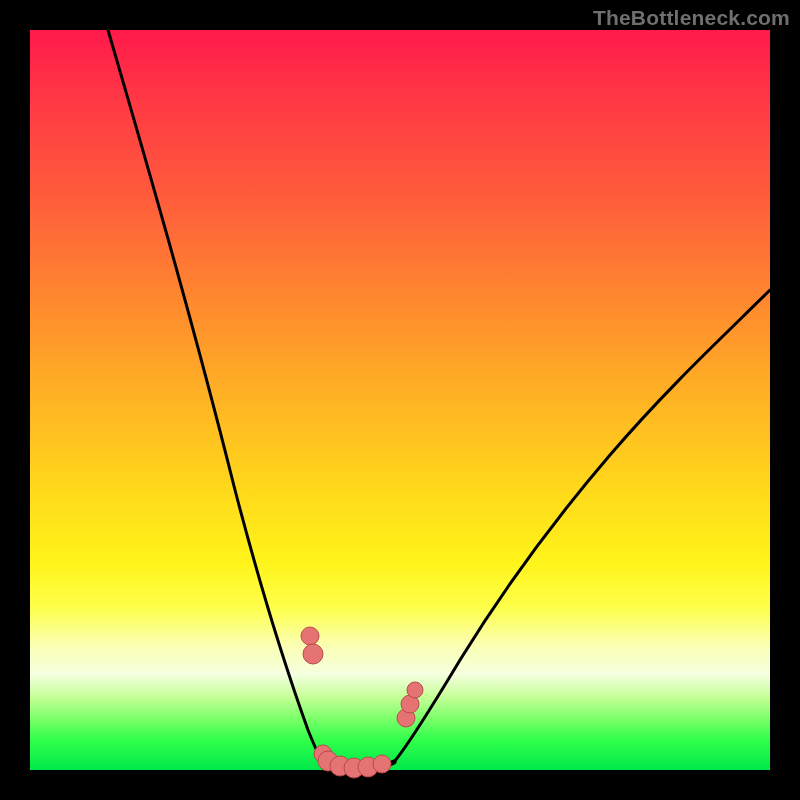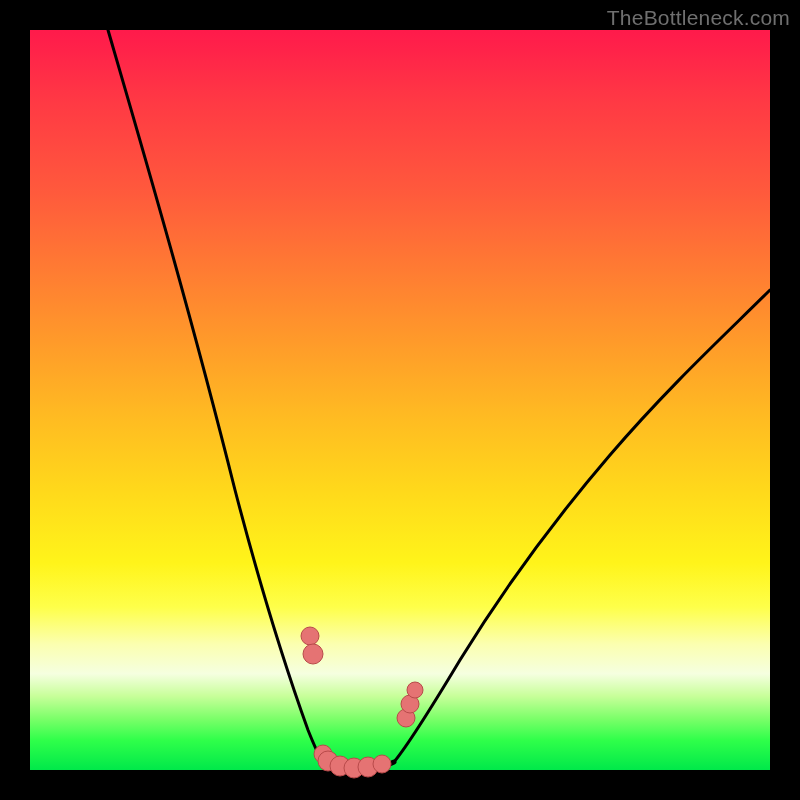--- a/index.html
+++ b/index.html
@@ -42,21 +42,21 @@
       #7dff6a 93%,
       #2fff4a 96%,
       #00e84a 100%);
   }
   .watermark {
     position: absolute;
     top: 6px;
     right: 10px;
     color: #6f6f6f;
     font-size: 21px;
-    font-weight: 400;
+    font-weight: 700;
     letter-spacing: 0.2px;
   }
   svg.curves {
     position: absolute;
     left: 0;
     top: 0;
     width: 740px;
     height: 740px;
     overflow: visible;
   }

